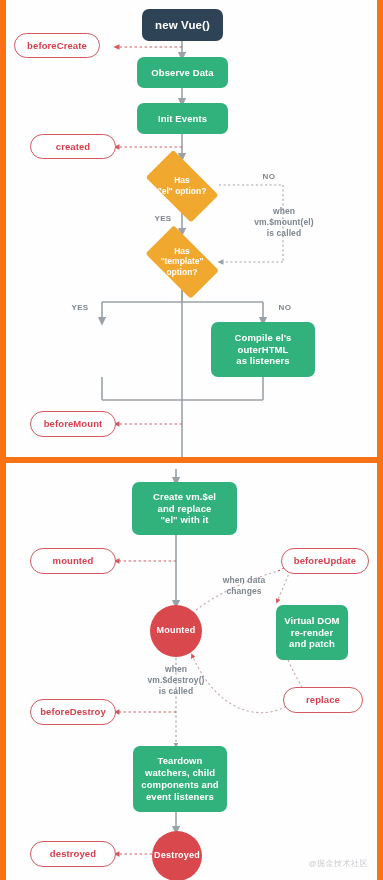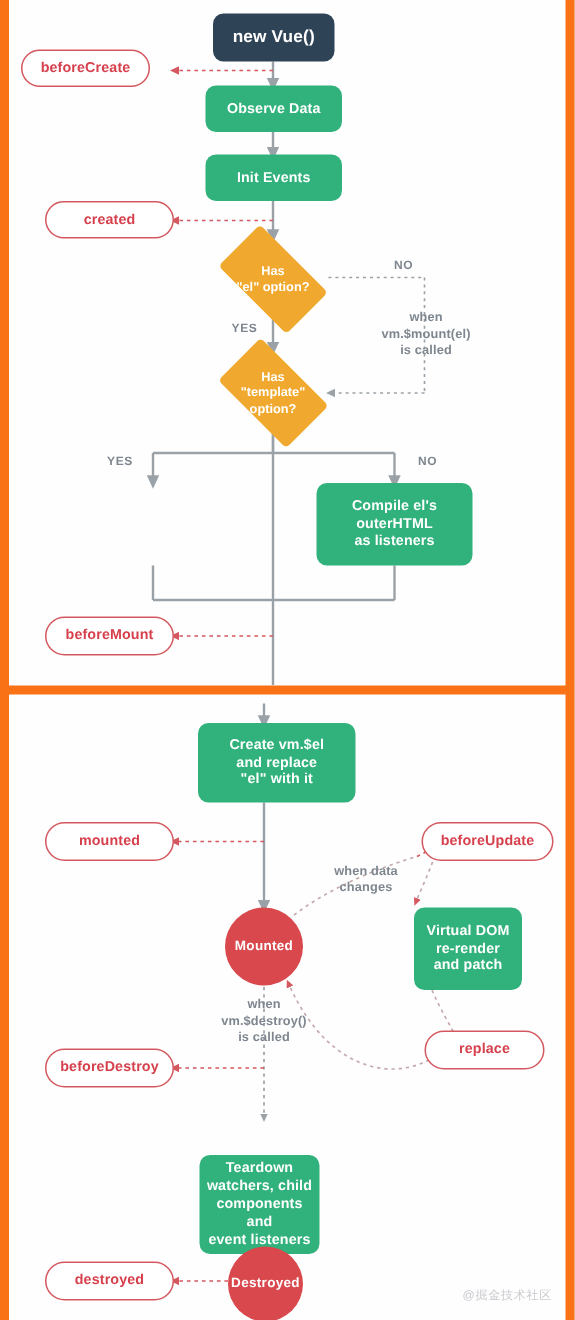--- a/index.html
+++ b/index.html
@@ -317,21 +317,21 @@
 is called</div>
 
     <div class="node node-pill" style="left:277px; top:224px; width:80px; height:26px;">
       <span>replace</span>
     </div>
 
     <div class="node node-pill" style="left:24px; top:236px; width:86px; height:26px;">
       <span>beforeDestroy</span>
     </div>
 
-    <div class="node node-green" style="left:127px; top:283px; width:80px; height:66px;margin-top:24px;">
+    <div class="node node-green" style="left:127px; top:283px; width:94px; height:66px;">
       <span style="white-space:pre-line;">Teardown
 watchers, child
 components and
 event listeners</span>
     </div>
 
     <div class="node node-circle" style="left:146px; top:368px; width:50px; height:50px;">
       <span>Destroyed</span>
     </div>
 

